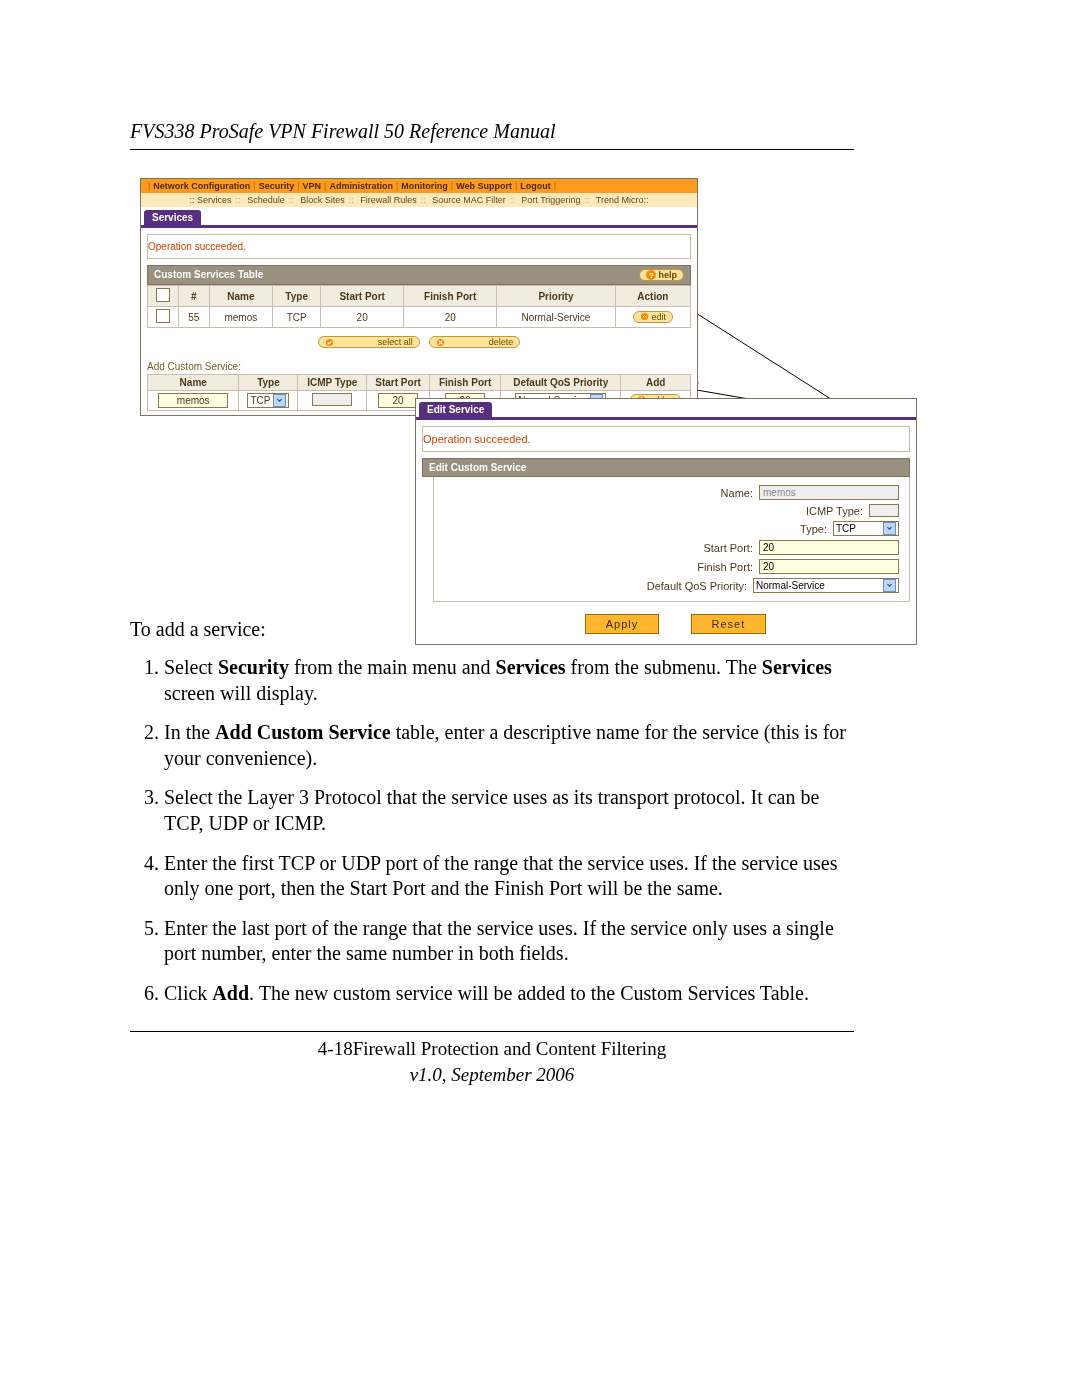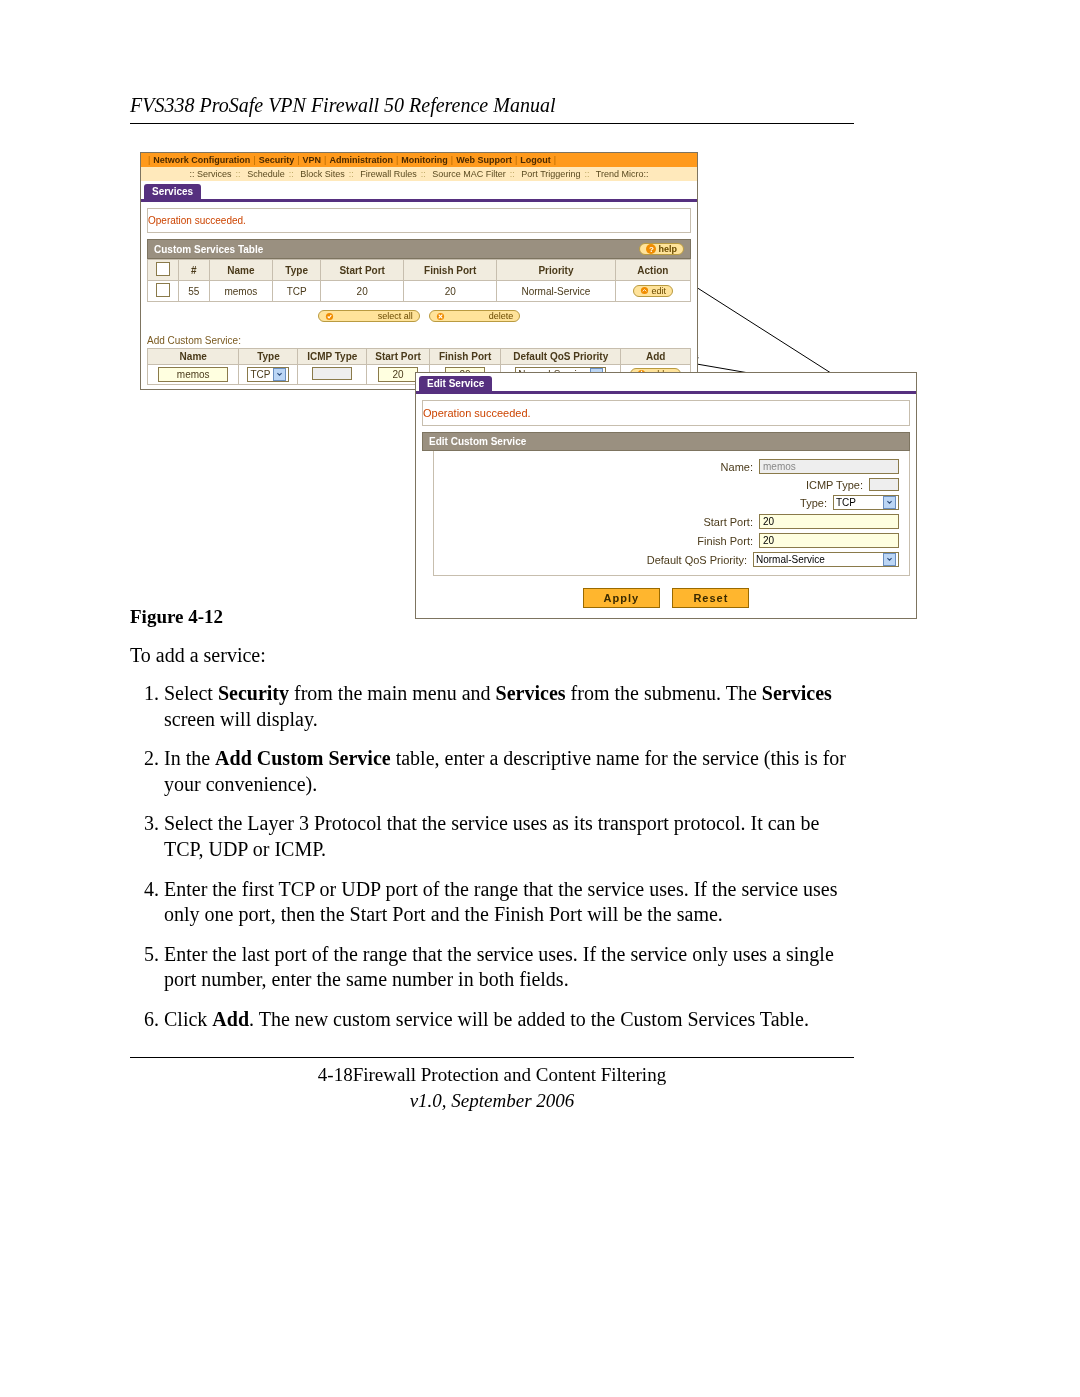--- a/index.html
+++ b/index.html
@@ -1,54 +1,54 @@
 <!DOCTYPE html>
 <html><head>
 <meta charset="utf-8">
 <style>
   html,body{margin:0;padding:0;background:#fff;font-family:"Times New Roman",serif;color:#000;}
-  .page{width:974px;height:1397px;position:relative;box-sizing:border-box;padding:94px 120px 100px 130px;}
+  .page{width:974px;height:1397px;position:relative;box-sizing:border-box;padding:120px 120px 100px 130px;}
   .running-head{font-style:italic;font-size:20px;margin-bottom:6px;}
   hr.thin{border:none;border-top:1px solid #000;margin:0 0 28px 0;}
   hr.thin2{border:none;border-top:1px solid #000;margin:24px 0 6px 0;}
 
   
   .figure-wrap{position:relative;height:440px;font-family:Verdana,Arial,sans-serif;}
   
   .shot1{position:absolute;left:10px;top:0;width:556px;border:1px solid #7d7460;background:#fff;font-size:10px;}
   
   .shot2{position:absolute;left:285px;top:220px;width:500px;border:1px solid #7d7460;background:#fff;font-size:11px;}
 
   
   .topbar{background:#ff9a1c;color:#4a2a00;display:flex;gap:0;padding:2px 4px;font-weight:bold;font-size:9px;}
   .topbar span.sep{color:#b96b00;margin:0 3px;font-weight:normal;}
   .subbar{background:#ffe9bb;color:#5a4a20;padding:2px 4px;font-size:9px;text-align:center;}
   .subbar span.sep{color:#bba560;margin:0 4px;}
   .tab{display:inline-block;background:#56307f;color:#fff;font-weight:bold;padding:2px 8px;border-radius:3px 3px 0 0;font-size:10px;margin:3px 0 0 3px;}
   .purple-rule{height:3px;background:#56307f;margin:0;}
   .status-ok{color:#cc4400;text-align:left;padding:6px 0;border:1px solid #c7beae;margin:6px;}
-  .panel-head{background:#9a9080;color:#fff;font-weight:bold;padding:3px 6px;display:flex;justify-content:space-between;align-items:center;margin:0 6px;border:1px solid #7d7460;font-size:10px;}
+  .panel-head{background:#9a9080;color:#fff;font-weight:bold;padding:3px 6px;display:flex;justify-content:space-between;align-items:flex-start;margin:0 6px;border:1px solid #7d7460;font-size:10px;}
   .help-btn{background:#ffe39a;color:#6a4a00;border:1px solid #b99a40;border-radius:8px;padding:0 6px;font-size:9px;display:flex;align-items:center;gap:2px;}
   .help-btn .q{background:#f08c00;color:#fff;border-radius:50%;width:10px;height:10px;display:inline-flex;align-items:center;justify-content:center;font-size:8px;}
   table.svc{width:calc(100% - 12px);margin:0 6px 4px 6px;border-collapse:collapse;}
   table.svc th,table.svc td{border:1px solid #c7beae;padding:2px 4px;text-align:center;color:#4a3a1a;}
   table.svc th{background:#f1ecdf;font-weight:bold;}
   .pill{display:inline-flex;align-items:center;gap:3px;background:#ffe39a;border:1px solid #b99a40;border-radius:9px;padding:0 6px;font-size:9px;color:#6a4a00;}
   .pill svg{width:9px;height:9px;}
   .btn-row{text-align:center;padding:4px 0;}
   .btn-row .pill{margin:0 3px;gap:44px;}
   .sec-title{color:#7a5a20;font-weight:normal;margin:8px 6px 2px 6px;font-size:10px;}
   .input{border:1px solid #8a7a4a;background:#ffffe0;padding:1px 3px;font-size:10px;display:inline-block;min-height:13px;box-sizing:border-box;}
   .select{border:1px solid #8a7a4a;background:#fff;padding:0 2px;font-size:10px;display:inline-flex;align-items:center;}
   .select .arrow{background:#bcd6f5;border:1px solid #6a8fc0;width:11px;height:11px;margin-left:3px;display:inline-flex;align-items:center;justify-content:center;}
   .select .arrow svg{width:7px;height:7px;}
   .checkbox{width:12px;height:12px;border:1px solid #8a7a4a;display:inline-block;background:#fff;}
 
   
-  .obtn{background:#ffb62e;border:1px solid #9a6a00;color:#3a2a00;font-weight:bold;padding:3px 20px;letter-spacing:1px;font-size:11px;display:inline-block;}
+  .obtn{background:#ffb62e;border:1px solid #9a6a00;color:#3a2a00;font-weight:normal;padding:3px 20px;letter-spacing:1px;font-size:11px;display:inline-block;margin-left:19px;}
 
   
   .formrow{display:flex;justify-content:flex-end;align-items:center;gap:6px;padding:2px 10px;}
   .formrow .lbl{color:#4a3a1a;}
 
   
   svg.overlay{position:absolute;left:0;top:0;pointer-events:none;}
 
   
   .fig-caption{font-weight:bold;font-size:19px;margin:14px 0 16px 0;}
@@ -257,21 +257,20 @@
           </div>
       </div>
       <div style="text-align:center;padding:4px 0 10px 0;">
         <span class="obtn">Apply</span>
         &nbsp;&nbsp;
         <span class="obtn">Reset</span>
       </div>
     </div>
   </div>
 
-  <div class="fig-caption">Figure 4-12</div>
   <p class="lead">To add a service:</p>
 
   <ol class="steps">
     <li><span>Select </span><b>Security</b><span> from the main menu and </span><b>Services</b><span> from the submenu. The </span><b>Services</b><span> screen will display.</span></li>
     <li><span>In the </span><b>Add Custom Service</b><span> table, enter a descriptive name for the service (this is for your convenience).</span></li>
     <li>Select the Layer 3 Protocol that the service uses as its transport protocol. It can be TCP, UDP or ICMP.</li>
     <li>Enter the first TCP or UDP port of the range that the service uses. If the service uses only one port, then the Start Port and the Finish Port will be the same.</li>
     <li>Enter the last port of the range that the service uses. If the service only uses a single port number, enter the same number in both fields.</li>
     <li><span>Click </span><b>Add</b><span>. The new custom service will be added to the Custom Services Table.</span></li>
   </ol>

